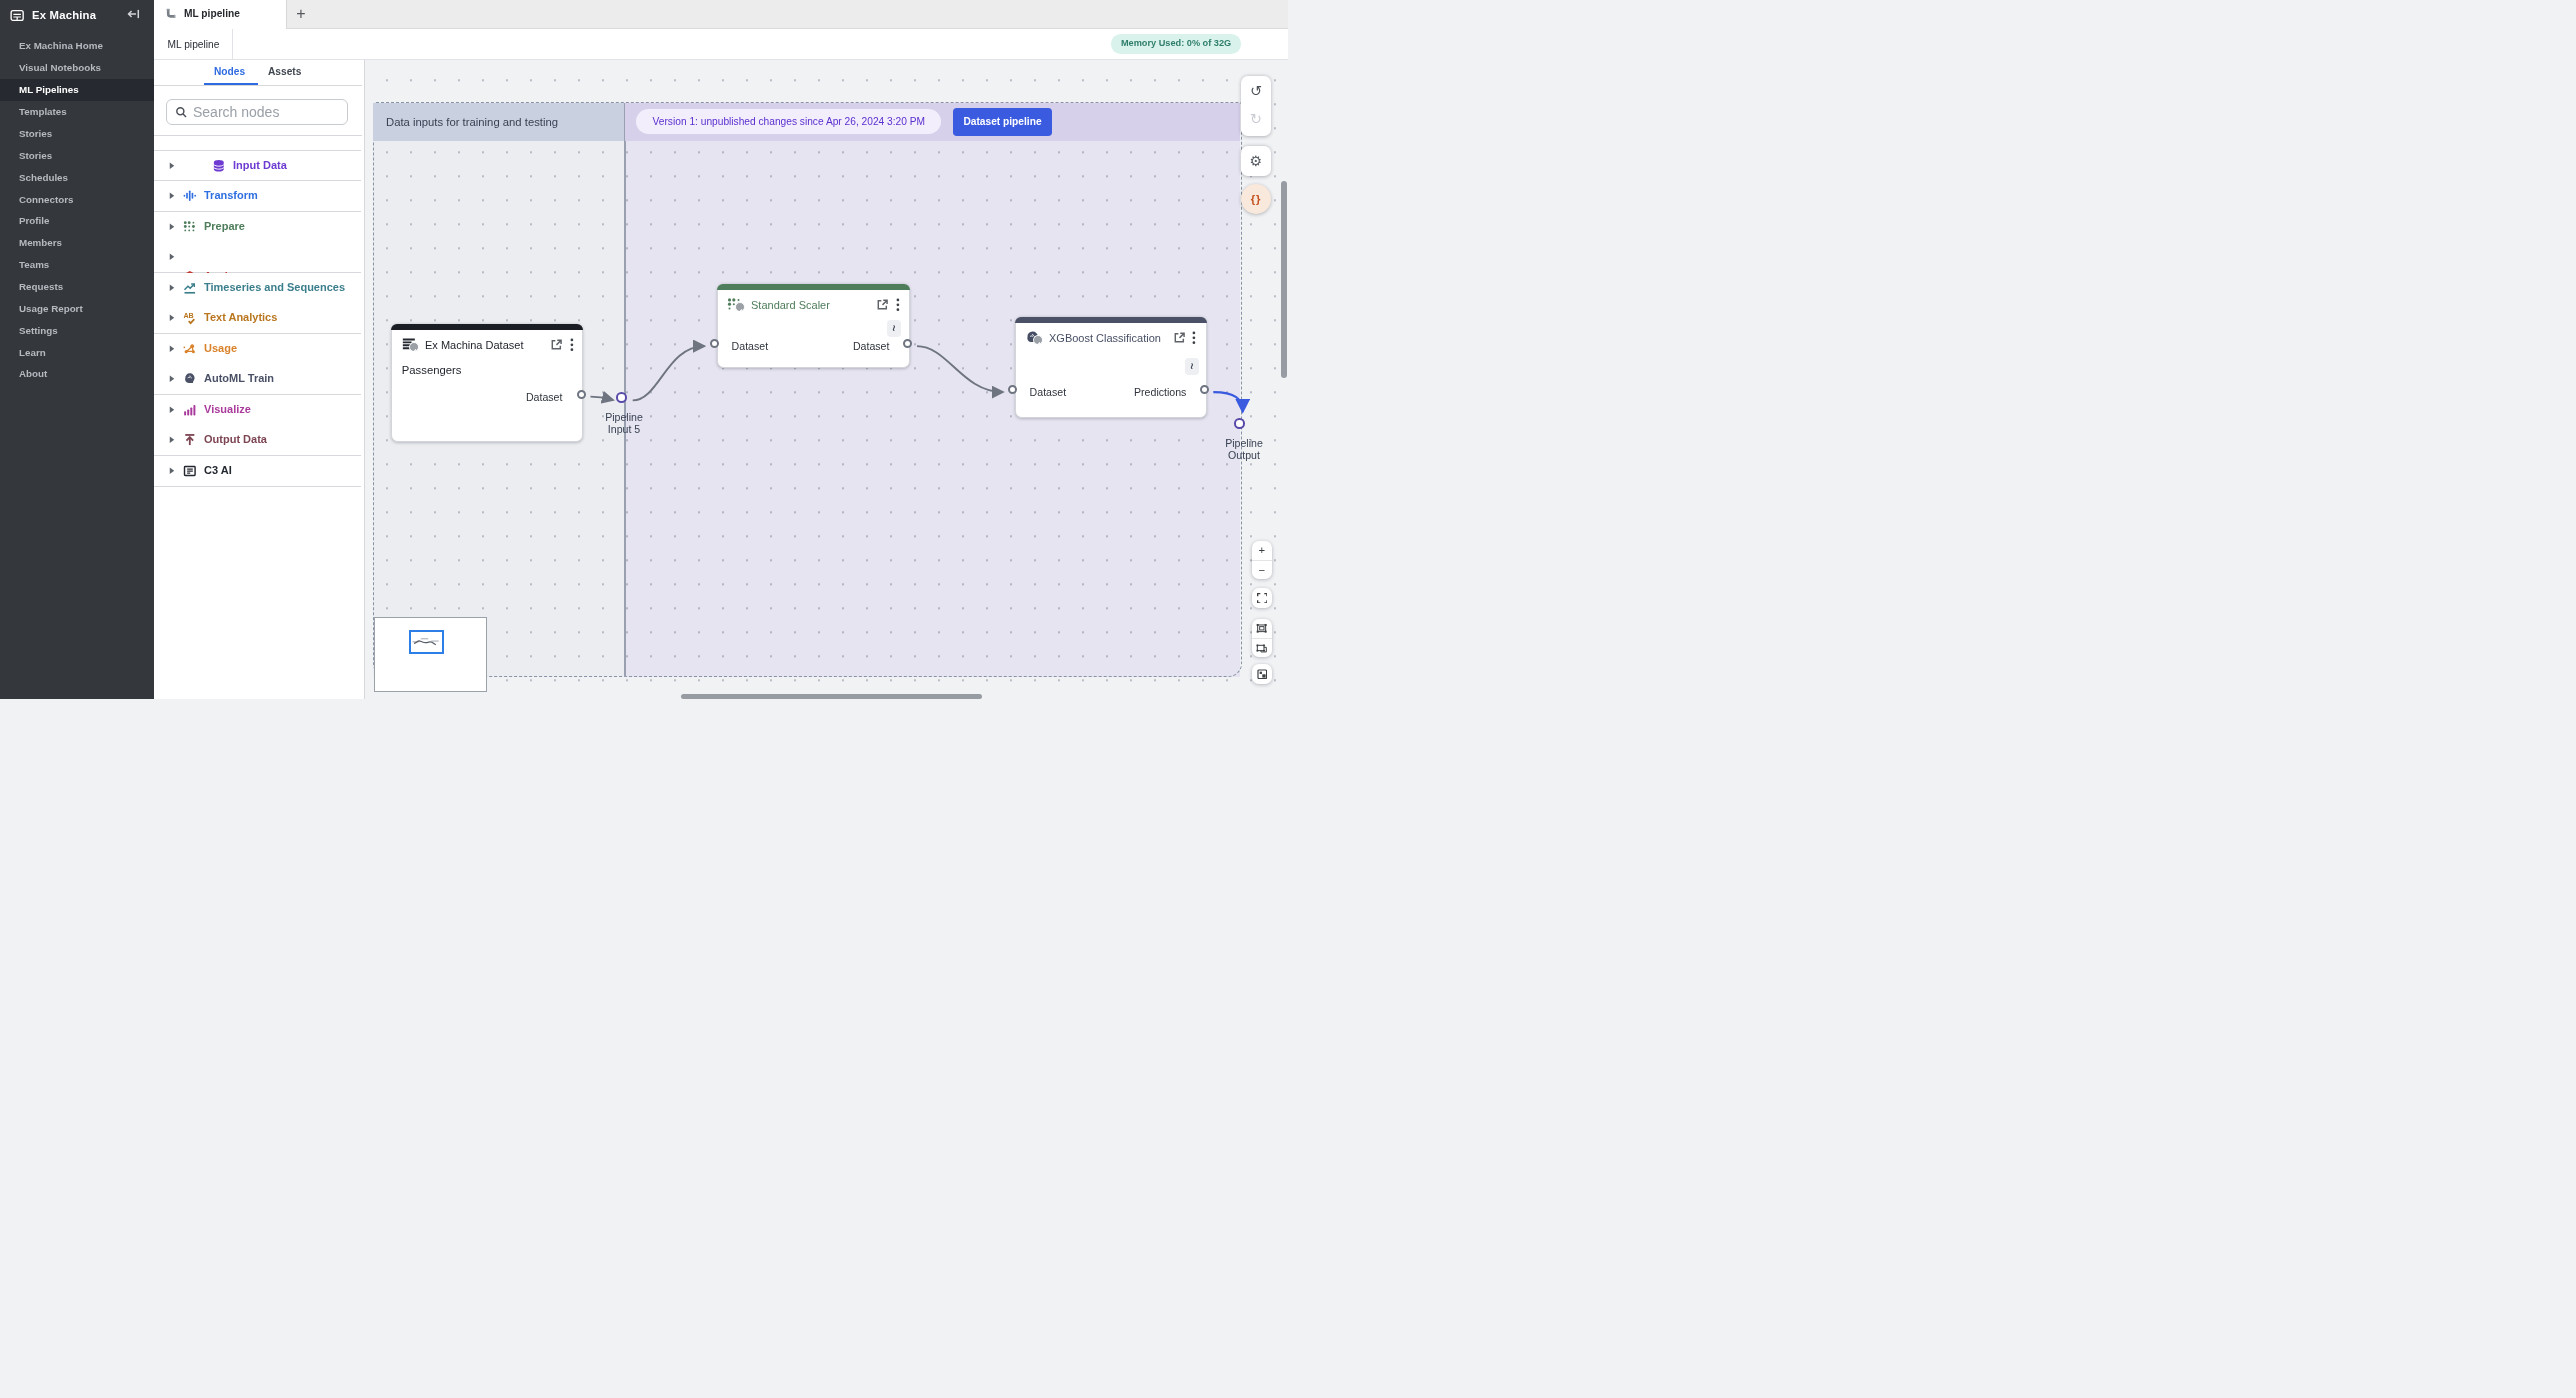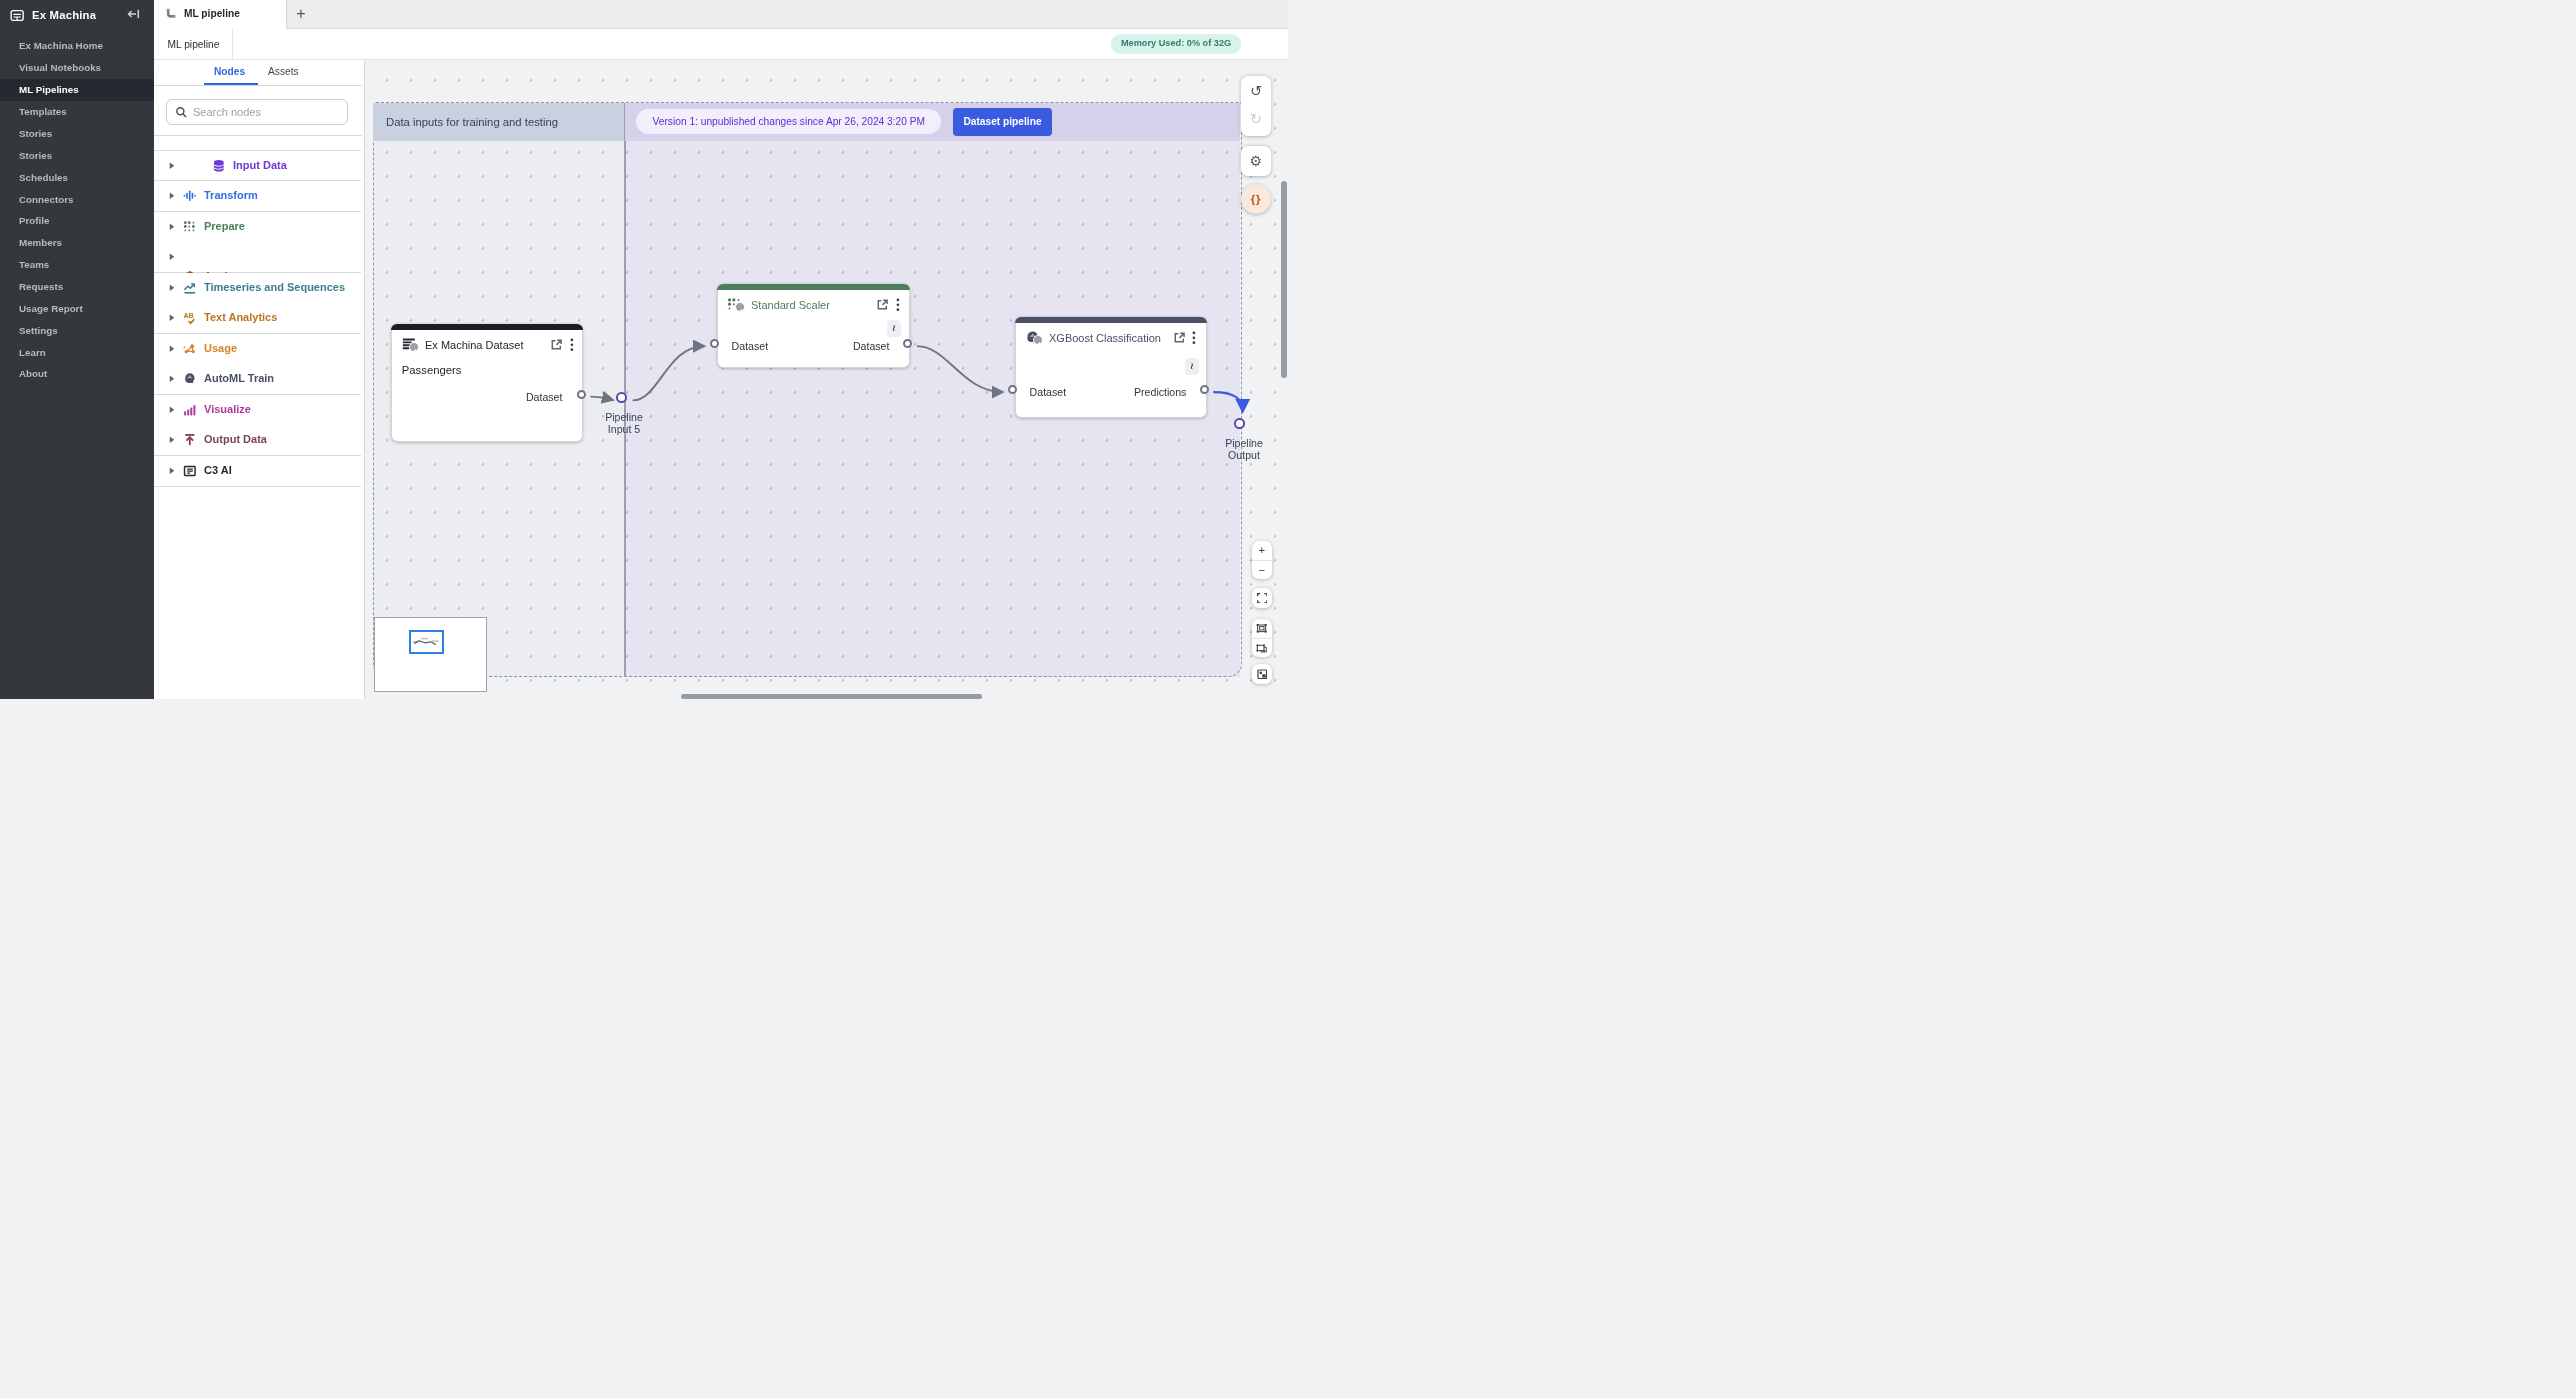--- a/index.html
+++ b/index.html
@@ -30,27 +30,27 @@
   #hdr-row { left:154px; top:29px; width:1134px; height:31px; background:#fff; border-bottom:0.8px solid #e2e3e6; z-index:20; }
   #pipe-tab { position:absolute; left:0; top:0; width:79px; height:31px; border-right:0.8px solid #e2e3e6;
               font-size:10.2px; color:#2b2f38; line-height:31px; padding-left:13.6px; cursor:pointer; }
   #mem-badge { position:absolute; right:47px; top:5.3px; height:19.6px; line-height:19.6px; padding:0 9.8px;
                background:#d9f2ec; color:#2f7e6a; font-size:9.2px; font-weight:700; border-radius:9.8px; }
 
   
   #panel { left:154px; top:60px; width:211px; height:639px; background:#fff; border-right:0.8px solid #d6d8db; z-index:15; }
   .ptab { position:absolute; top:0; height:25px; line-height:23.4px; font-size:10.2px; cursor:pointer; }
   #ptab-nodes { left:60px; color:#2e6be0; font-weight:700; }
-  #ptab-assets { left:114px; color:#41474f; font-weight:400; }
+  #ptab-assets { left:114px; color:#41474f; font-weight:700; }
   #ptab-underline { position:absolute; left:50px; top:22.6px; width:54px; height:2.3px; background:#2e6be0; }
   #ptabs-border { position:absolute; left:0; top:25px; width:208px; height:0.8px; background:#d6d8db; }
   #search-box { position:absolute; left:12px; top:39px; width:182px; height:26px; border:1.1px solid #c8cbd0; border-radius:6px; background:#fff; }
   #search-box svg { position:absolute; left:8.3px; top:6px; }
   #search-input { position:absolute; left:26px; top:1.5px; width:151px; height:21px; border:none; outline:none;
-                  font-family:"Liberation Sans",sans-serif; font-size:11px; color:#3c4148; }
+                  font-family:"Liberation Sans",sans-serif; font-size:14px; color:#3c4148; }
   #search-input::placeholder { color:#9aa0a8; }
   #panel-divider { position:absolute; left:0; top:75px; width:208px; height:0.8px; background:#d6d8db; }
   .cat { position:absolute; left:0; width:207px; height:30.5px; border-bottom:0.8px solid #d7d9dc; background:#fff; cursor:pointer; }
   .cat.first { border-top:0.8px solid #d7d9dc; }
   .cat .caret { position:absolute; left:15px; top:11.3px; }
   .cat .cic { position:absolute; left:29px; top:8.3px; width:13.6px; height:13.6px; }
   .cat .clbl { position:absolute; left:50px; top:8.3px; font-size:11px; font-weight:700; white-space:nowrap; }
   .c-purple { color:#6d3bd1;margin-left:29px; } .c-blue { color:#2f6fe0; } .c-green { color:#4e7d5b; }
   .c-red { color:#c13a31;margin-top:20px; } .c-teal { color:#3b7e8c; } .c-amber { color:#b9761f; }
   .c-orange { color:#d9822b; } .c-slate { color:#4a5166; } .c-magenta { color:#aa3a9c; }

